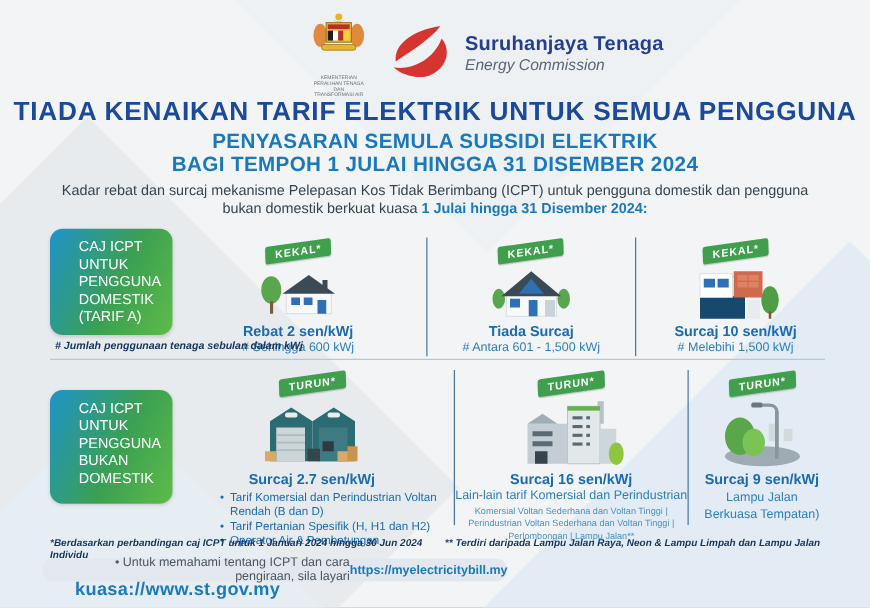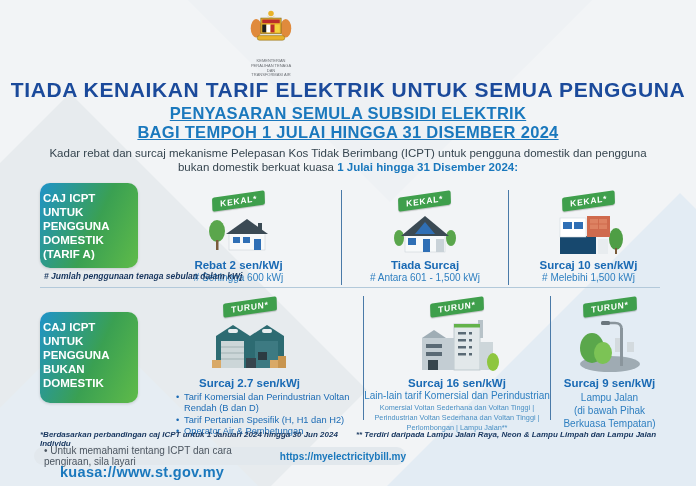--- a/index.html
+++ b/index.html
@@ -17,30 +17,30 @@
   .crest{position:absolute;left:248px;top:8px;width:46px;text-align:center;}
   .crest .ministry{font-size:4px;line-height:1.2;color:#6b6f74;margin-top:1px;}
   .stlogo{position:absolute;left:306px;top:18px;display:flex;align-items:center;}
   .stlogo .words{margin-left:8px;}
   .stlogo .name{font-size:16px;font-weight:bold;color:#233f8d;letter-spacing:0.2px;}
   .stlogo .sub{font-size:12.5px;font-style:italic;color:#5a6673;}
 
   .title{position:absolute;left:0;top:78px;width:696px;text-align:center;
          font-size:21px;font-weight:800;color:#1b4a9b;letter-spacing:0.6px;}
   .subtitle{position:absolute;left:0;top:104px;width:696px;text-align:center;
-            font-size:16.5px;font-weight:800;color:#1a78bd;line-height:1.15;letter-spacing:0.3px;text-decoration:underline;}
+            font-size:16.5px;font-weight:800;color:#1a78bd;line-height:1.15;letter-spacing:0.3px;}
   .desc{position:absolute;left:48px;top:146px;width:600px;text-align:center;
         font-size:11.5px;color:#36454f;line-height:1.25;}
   .desc b{color:#1a78bd;font-weight:800;margin-top:28px;}
 
   
   .gbox{position:absolute;left:40px;width:98px;border-radius:10px;
         background:linear-gradient(115deg,#1f93c9 0%,#3aa052 55%,#5fbb49 100%);
-        color:#fff;font-weight:bold;font-size:11.5px;line-height:14px;
-        padding:8px 0 0 3px;box-sizing:border-box;box-shadow:0 1px 3px rgba(0,0,0,.15);}
+        color:#fff;font-weight:normal;font-size:11.5px;line-height:14px;
+        padding:8px 0 0 23px;box-sizing:border-box;box-shadow:0 1px 3px rgba(0,0,0,.15);}
   .gbox1{top:183px;height:85px;}
   .gbox2{top:312px;height:91px;}
 
   
   .cols{position:absolute;display:flex;}
   .row1{left:136px;top:190px;width:532px;height:95px;}
   .row2{left:136px;top:296px;width:532px;height:124px;}
   .col{box-sizing:border-box;text-align:center;position:relative;}
   .row1 .c1{width:205px;} .row1 .c2{width:167px;} .row1 .c3{width:160px;}
   .row2 .c1{width:227px;} .row2 .c2{width:187px;} .row2 .c3{width:118px;}
@@ -64,21 +64,21 @@
   .row1-footnote{position:absolute;left:44px;top:271px;font-size:8.5px;font-style:italic;
                  color:#16355e;font-weight:bold;}
   .hsep{position:absolute;left:40px;top:287px;width:620px;height:1px;background:#b3c9da;}
 
   
   .footnotes{position:absolute;left:40px;top:430px;width:640px;font-size:8px;
              font-weight:bold;font-style:italic;color:#16355e;}
   .footnotes .gap{display:inline-block;width:18px;}
   .pill{position:absolute;left:34px;top:447px;width:372px;height:18px;border-radius:9px;
         background:#e2e8ed;display:flex;align-items:center;padding-left:10px;box-sizing:border-box;}
-  .pill .txt{font-size:10px;color:#4c5661;}
+  .pill .txt{font-size:10px;color:#4c5661;text-align:right;}
   .pill a{font-size:10px;font-weight:bold;color:#1a78bd;text-decoration:none;text-align:center;}
   .website{position:absolute;left:60px;top:464px;font-size:14.5px;font-weight:800;
            color:#1a78bd;text-decoration:none;letter-spacing:0.3px;}
 </style>
 </head>
 <body>
 
 <div class="canvas">
 
   <div class="bg-shape bg1"></div>
@@ -101,20 +101,32 @@
         <rect x="27" y="18" width="5.5" height="8.5" fill="#f5d23c"></rect>
         <rect x="8" y="30" width="30" height="5" rx="2.5" fill="#e9b32a" stroke="#8a6d1f" stroke-width="0.6"></rect>
       </svg>
     </span>
     <div class="ministry">
       <div>KEMENTERIAN PERALIHAN TENAGA DAN</div>
       <div>TRANSFORMASI AIR</div>
     </div>
   </div>
 
+  <div class="stlogo">
+    <span>
+      <svg width="58" height="44" viewBox="0 0 58 48">
+        <path d="M48 3 C22 7 7 20 9 34 C20 26 38 16 48 3 Z" fill="#d63431"></path>
+        <path d="M7 39 C19 42 41 35 49 14 C58 25 53 40 39 46 C29 50 14 46 7 39 Z" fill="#d63431"></path>
+      </svg>
+    </span>
+    <span class="words">
+      <div class="name">Suruhanjaya Tenaga</div>
+      <div class="sub">Energy Commission</div>
+    </span>
+  </div>
 
   <div class="title">TIADA KENAIKAN TARIF ELEKTRIK UNTUK SEMUA PENGGUNA</div>
   <div class="subtitle">
     <div>PENYASARAN SEMULA SUBSIDI ELEKTRIK</div>
     <div>BAGI TEMPOH 1 JULAI HINGGA 31 DISEMBER 2024</div>
   </div>
   <div class="desc"><span>Kadar rebat dan surcaj mekanisme Pelepasan Kos Tidak Berimbang (ICPT) untuk pengguna domestik dan pengguna bukan domestik berkuat kuasa </span><b>1 Julai hingga 31 Disember 2024:</b></div>
 
   <div class="gbox gbox1">
     <div>CAJ ICPT</div>
@@ -264,21 +276,20 @@
           <ellipse cx="15" cy="30" rx="12" ry="15" fill="#5aa74b"></ellipse>
           <ellipse cx="26" cy="35" rx="9" ry="11" fill="#7cc355"></ellipse>
           <rect x="43" y="10" width="3" height="38" fill="#8a959c"></rect>
           <path d="M44.5 11 Q44.5 5 38 5 L28 5" stroke="#8a959c" stroke-width="2.6" fill="none"></path>
           <rect x="24" y="3" width="9" height="4" rx="1.5" fill="#6b767d"></rect>
         </svg>
       </div>
       <div class="cap">Surcaj 9 sen/kWj</div>
       <div class="sublines">
         <div class="subline">Lampu Jalan</div>
-        <div class="subline">(di bawah Pihak</div>
         <div class="subline">Berkuasa Tempatan)</div>
       </div>
     </div>
   </div>
 
   <div class="footnotes"><span>*Berdasarkan perbandingan caj ICPT untuk 1 Januari 2024 hingga 30 Jun 2024</span><span class="gap"></span><span>** Terdiri daripada Lampu Jalan Raya, Neon &amp; Lampu Limpah dan Lampu Jalan Individu</span></div>
 
   <div class="pill">
       <span class="txt">• Untuk memahami tentang ICPT dan cara pengiraan, sila layari </span>
       <a href="#">https://myelectricitybill.my</a>

